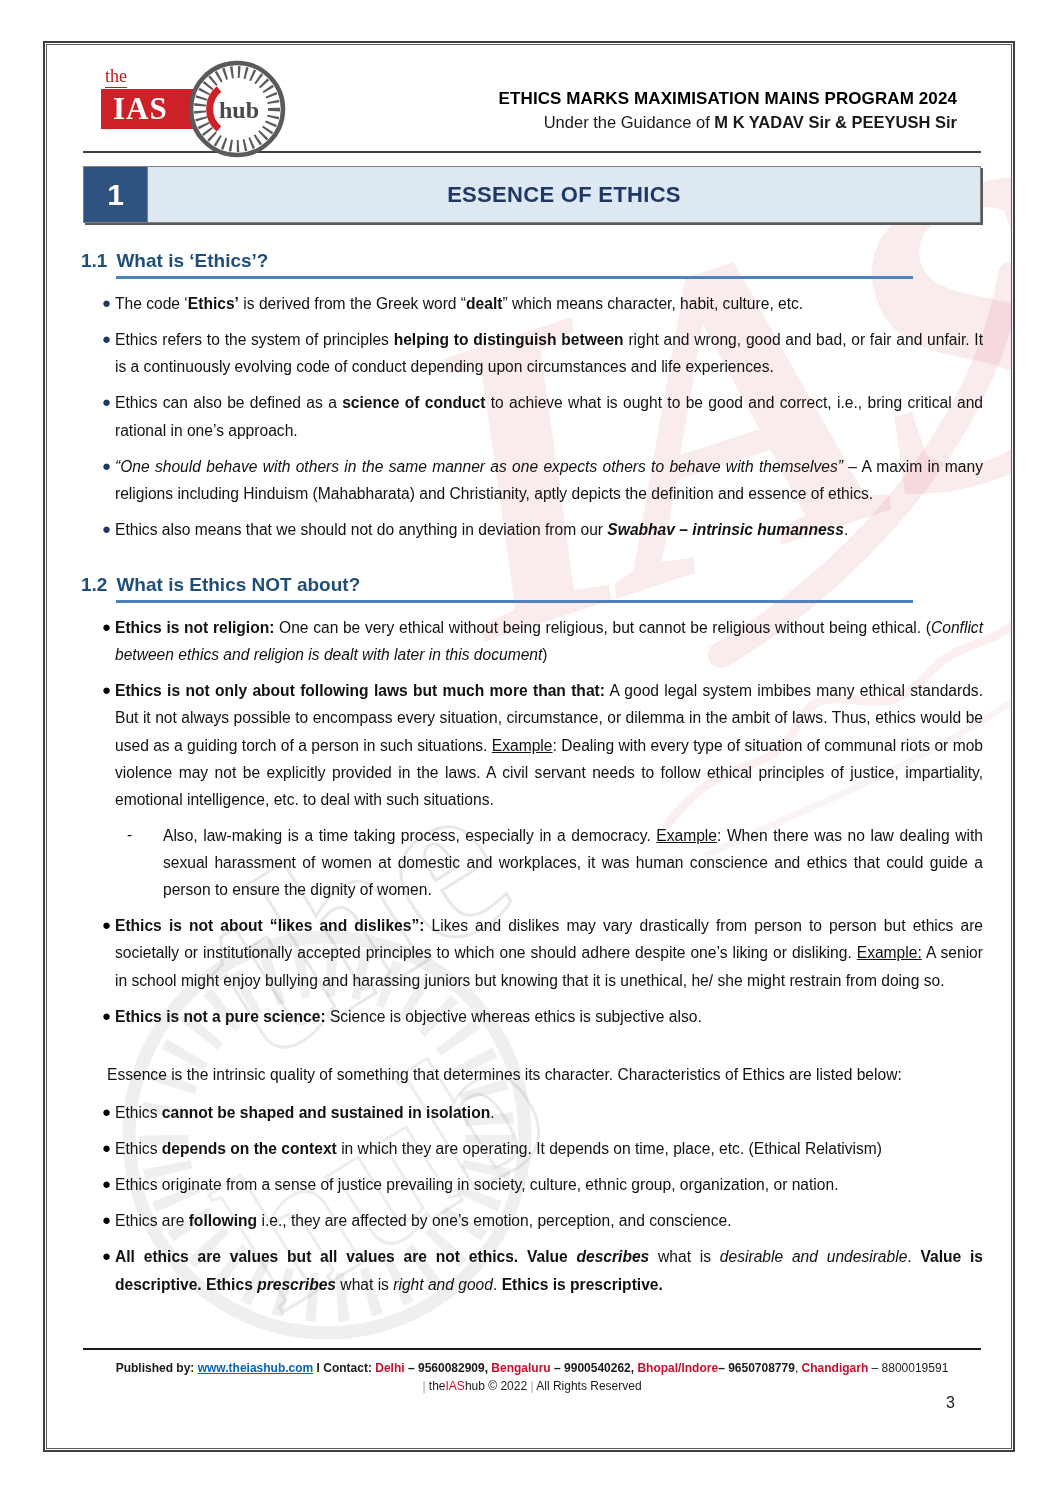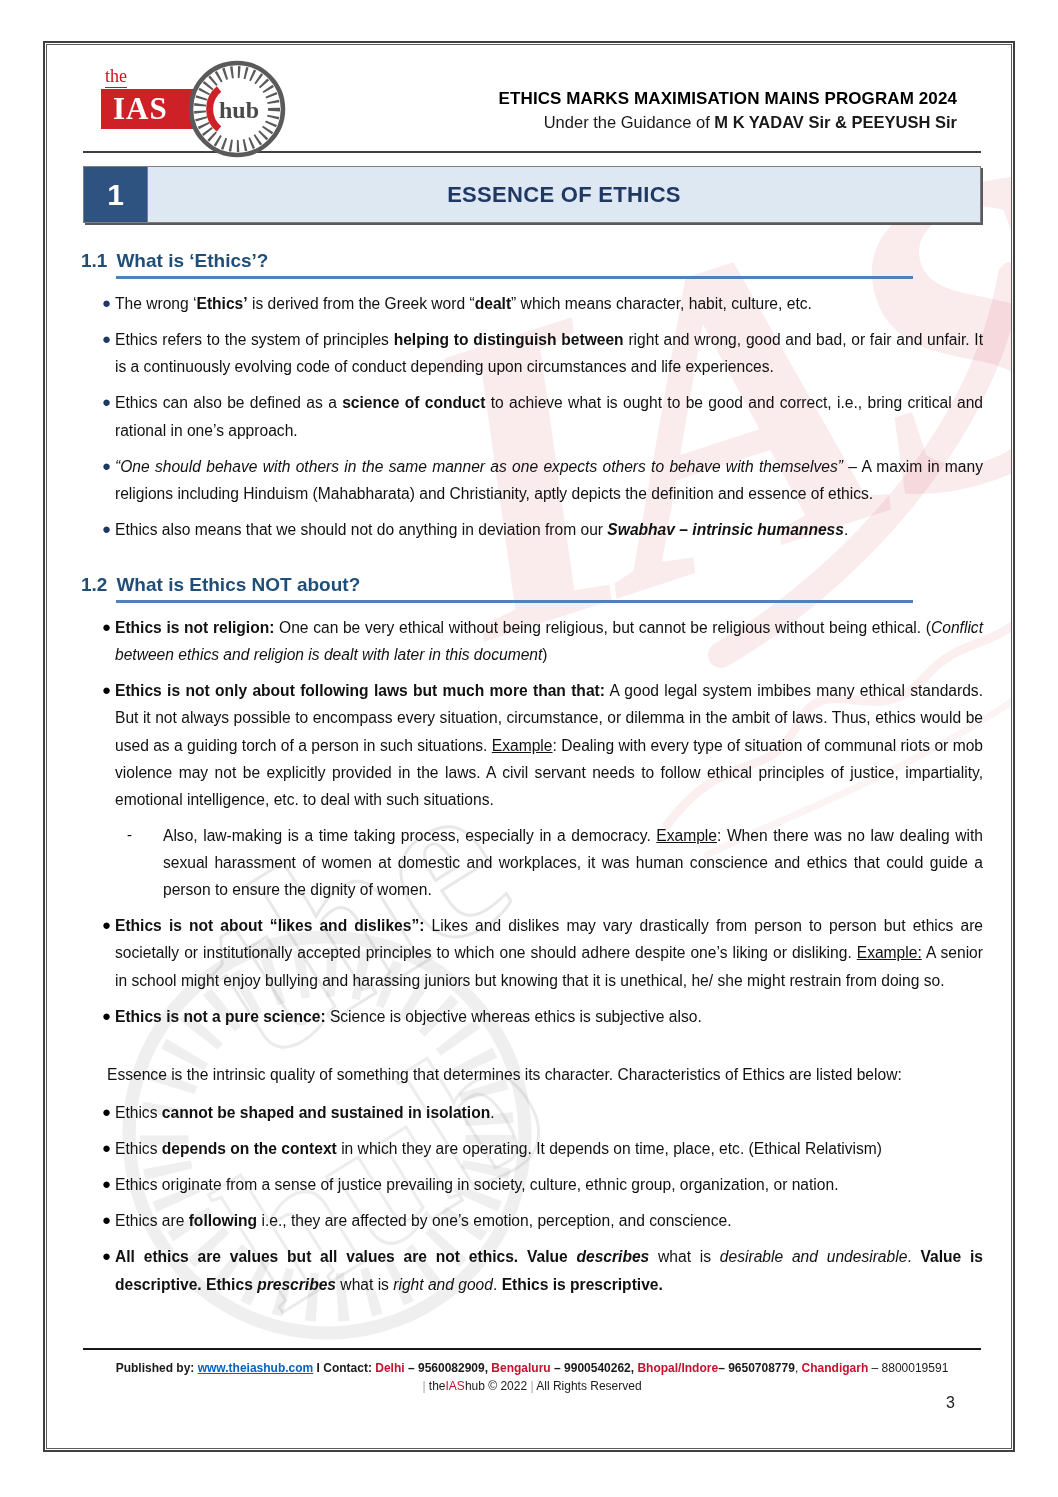--- a/index.html
+++ b/index.html
@@ -146,21 +146,21 @@
           <div class="sec-head">
             <div class="sec-head-row">
               <span>1.1</span>
               <span>What is ‘Ethics’?</span>
             </div>
             <div class="h-rule"></div>
           </div>
           <div class="items">
               <div class="item navy">
                 <span class="marker">●</span>
-                <div class="item-text"><span>The wrong ‘</span><span class="r-b">Ethics’</span><span> is derived from the Greek word “</span><span class="r-b">dealt</span><span>” which means character, habit, culture, etc.</span></div>
+                <div class="item-text"><span>The code ‘</span><span class="r-b">Ethics’</span><span> is derived from the Greek word “</span><span class="r-b">dealt</span><span>” which means character, habit, culture, etc.</span></div>
               </div>
               <div class="item navy">
                 <span class="marker">●</span>
                 <div class="item-text"><span>Ethics refers to the system of principles </span><span class="r-b">helping to distinguish between</span><span> right and wrong, good and bad, or fair and unfair. It is a continuously evolving code of conduct depending upon circumstances and life experiences.</span></div>
               </div>
               <div class="item navy">
                 <span class="marker">●</span>
                 <div class="item-text"><span>Ethics can also be defined as a </span><span class="r-b">science of conduct</span><span> to achieve what is ought to be good and correct, i.e., bring critical and rational in one’s approach.</span></div>
               </div>
               <div class="item navy">

